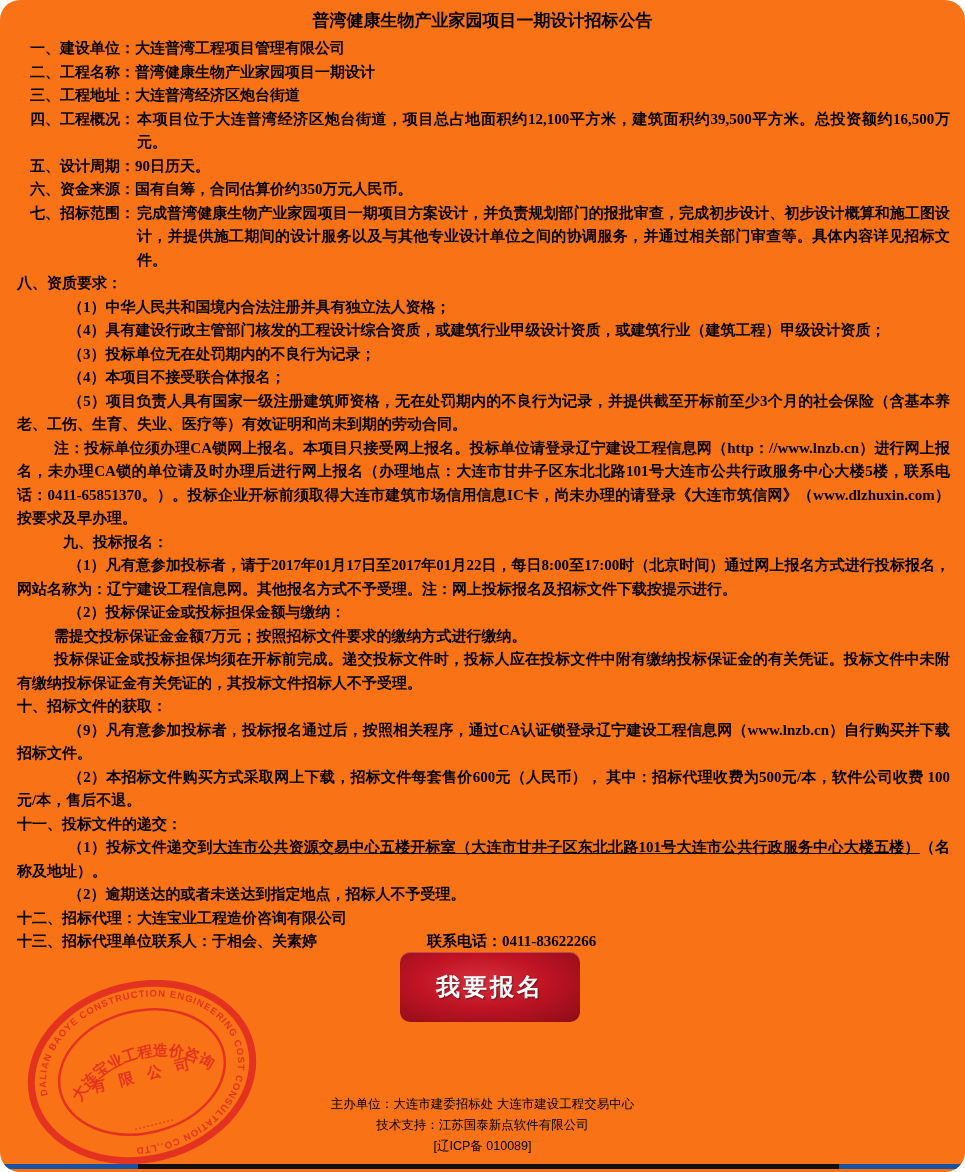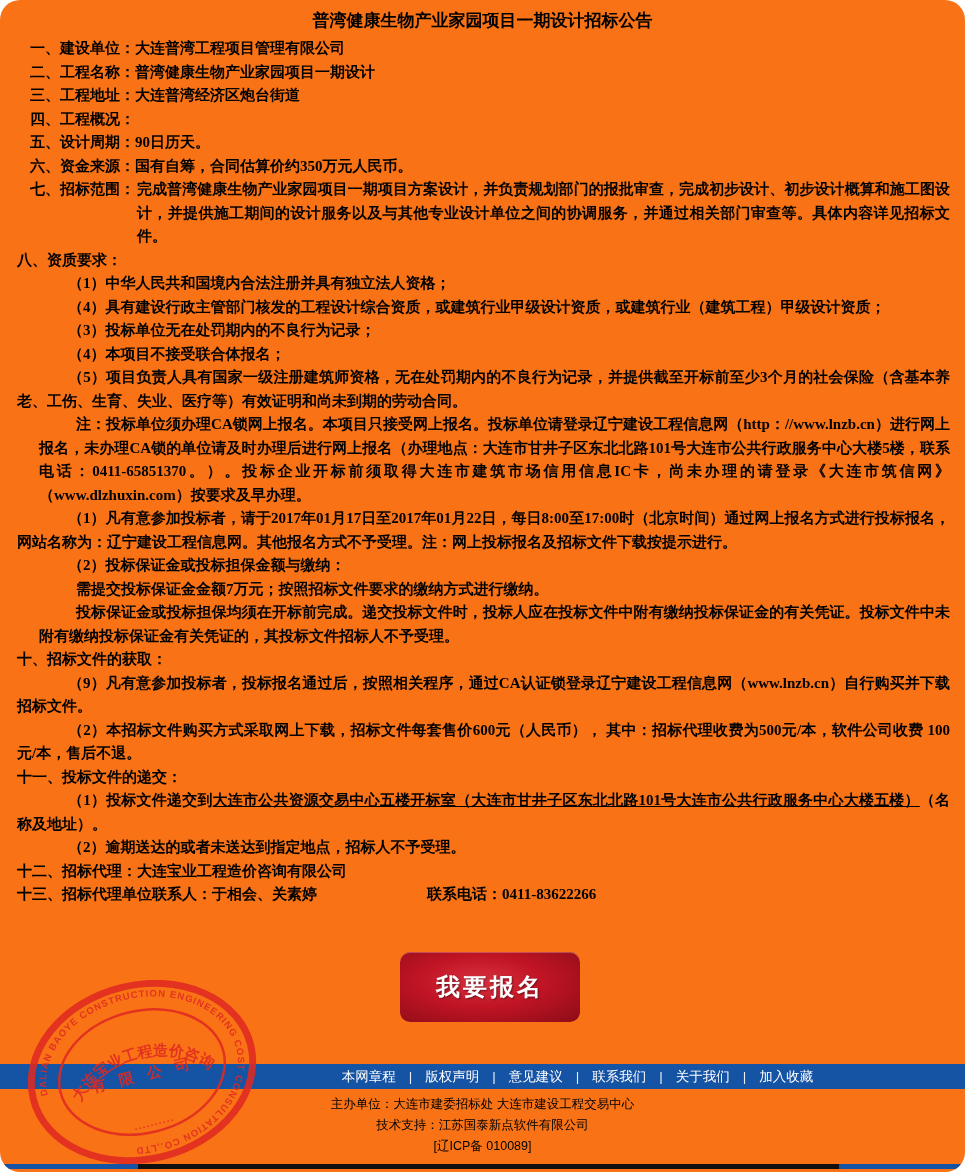--- a/index.html
+++ b/index.html
@@ -5,21 +5,21 @@
   html,body{margin:0;padding:0;background:#fff;}
   .page{position:relative;width:965px;height:1172px;margin:0 auto;background:#f97316;overflow:hidden;
         font-family:"Liberation Serif","DejaVu Serif",serif;color:#000;border-radius:20px;}
   .title{padding-top:11px;text-align:center;font-family:"Liberation Sans","DejaVu Sans",sans-serif;
          font-weight:bold;font-size:17px;line-height:20px;}
   .doc{padding:6px 15px 0 17px;font-size:15px;line-height:23.5px;text-align:justify;}
   .para{margin:0;font-weight:bold;}
   .para.item{padding-left:13px;}
   .para.flush{padding-left:0;}
   .para.sub{text-indent:51px;}
-  .para.note{text-indent:37px;margin-left:22px;}
+  .para.note{text-indent:37px;}
   .para.nine{text-indent:46px;}
   .para.hang{display:flex;}
   .para.hang .plabel{flex:0 0 120px;padding-left:13px;box-sizing:border-box;white-space:nowrap;}
   .para.hang .ptext{flex:1;}
   .para u{text-decoration:underline;}
   .tail{margin-left:110px;}
   
   .signup{position:absolute;left:400px;top:952px;width:180px;height:70px;border:none;cursor:pointer;
           border-radius:10px;color:#fff;font-family:"Liberation Sans","DejaVu Sans",sans-serif;
           font-size:24px;font-weight:bold;letter-spacing:3px;z-index:2;
@@ -51,34 +51,36 @@
 <div class="page">
 
   <div class="title">普湾健康生物产业家园项目一期设计招标公告</div>
 
   <div class="doc">
       <div class="para item">一、建设单位：大连普湾工程项目管理有限公司</div>
       <div class="para item">二、工程名称：普湾健康生物产业家园项目一期设计</div>
       <div class="para item">三、工程地址：大连普湾经济区炮台街道</div>
       <div class="para hang">
         <span class="plabel">四、工程概况：</span>
+        <span class="ptext">本项目位于大连普湾经济区炮台街道，项目总占地面积约12,100平方米，建筑面积约39,500平方米。总投资额约16,500万元。</span>
       </div>
       <div class="para item">五、设计周期：90日历天。</div>
       <div class="para item">六、资金来源：国有自筹，合同估算价约350万元人民币。</div>
       <div class="para hang">
         <span class="plabel">七、招标范围：</span>
         <span class="ptext">完成普湾健康生物产业家园项目一期项目方案设计，并负责规划部门的报批审查，完成初步设计、初步设计概算和施工图设计，并提供施工期间的设计服务以及与其他专业设计单位之间的协调服务，并通过相关部门审查等。具体内容详见招标文件。</span>
       </div>
       <div class="para flush">八、资质要求：</div>
       <div class="para sub">（1）中华人民共和国境内合法注册并具有独立法人资格；</div>
       <div class="para sub">（4）具有建设行政主管部门核发的工程设计综合资质，或建筑行业甲级设计资质，或建筑行业（建筑工程）甲级设计资质；</div>
       <div class="para sub">（3）投标单位无在处罚期内的不良行为记录；</div>
       <div class="para sub">（4）本项目不接受联合体报名；</div>
       <div class="para sub">（5）项目负责人具有国家一级注册建筑师资格，无在处罚期内的不良行为记录，并提供截至开标前至少3个月的社会保险（含基本养老、工伤、生育、失业、医疗等）有效证明和尚未到期的劳动合同。</div>
       <div class="para note">注：投标单位须办理CA锁网上报名。本项目只接受网上报名。投标单位请登录辽宁建设工程信息网（http：//www.lnzb.cn）进行网上报名，未办理CA锁的单位请及时办理后进行网上报名（办理地点：大连市甘井子区东北北路101号大连市公共行政服务中心大楼5楼，联系电话：0411-65851370。）。投标企业开标前须取得大连市建筑市场信用信息IC卡，尚未办理的请登录《大连市筑信网》（www.dlzhuxin.com）按要求及早办理。</div>
+      <div class="para nine">九、投标报名：</div>
       <div class="para sub">（1）凡有意参加投标者，请于2017年01月17日至2017年01月22日，每日8:00至17:00时（北京时间）通过网上报名方式进行投标报名，网站名称为：辽宁建设工程信息网。其他报名方式不予受理。注：网上投标报名及招标文件下载按提示进行。</div>
       <div class="para sub">（2）投标保证金或投标担保金额与缴纳：</div>
       <div class="para note">需提交投标保证金金额7万元；按照招标文件要求的缴纳方式进行缴纳。</div>
       <div class="para note">投标保证金或投标担保均须在开标前完成。递交投标文件时，投标人应在投标文件中附有缴纳投标保证金的有关凭证。投标文件中未附有缴纳投标保证金有关凭证的，其投标文件招标人不予受理。</div>
       <div class="para flush">十、招标文件的获取：</div>
       <div class="para sub">（9）凡有意参加投标者，投标报名通过后，按照相关程序，通过CA认证锁登录辽宁建设工程信息网（www.lnzb.cn）自行购买并下载招标文件。</div>
       <div class="para sub">（2）本招标文件购买方式采取网上下载，招标文件每套售价600元（人民币）， 其中：招标代理收费为500元/本，软件公司收费 100元/本，售后不退。</div>
       <div class="para flush">十一、投标文件的递交：</div>
       <div class="para sub"><span>（1）投标文件递交到</span><u>大连市公共资源交易中心五楼开标室（大连市甘井子区东北北路101号大连市公共行政服务中心大楼五楼）</u><span>（名称及地址）。</span></div>
       <div class="para sub">（2）逾期送达的或者未送达到指定地点，招标人不予受理。</div>
@@ -98,23 +100,20 @@
       </text>
       <path id="sealArcPath" d="M 45 122 A 77 57 0 0 1 195 122" fill="none"></path>
       <text font-size="15" font-weight="bold">
         <textPath href="#sealArcPath" startOffset="50%" text-anchor="middle">大连宝业工程造价咨询</textPath>
       </text>
       <text x="120" y="100" text-anchor="middle" font-size="15" font-weight="bold" letter-spacing="5">有 限 公 司</text>
       <text x="120" y="148" text-anchor="middle" font-size="6" letter-spacing="2">▪▪▪▪▪▪▪▪▪▪</text>
     </g>
   </svg>
 
-  <div class="navbar">
-    <div class="navlinks"><a class="navlink" href="#">本网章程</a><span class="sep">|</span><a class="navlink" href="#">版权声明</a><span class="sep">|</span><a class="navlink" href="#">意见建议</a><span class="sep">|</span><a class="navlink" href="#">联系我们</a><span class="sep">|</span><a class="navlink" href="#">关于我们</a><span class="sep">|</span><a class="navlink" href="#">加入收藏</a></div>
-  </div>
 
   <div class="footinfo">
     <div>主办单位：大连市建委招标处 大连市建设工程交易中心</div>
     <div>技术支持：江苏国泰新点软件有限公司</div>
     <div>[辽ICP备 010089]</div>
   </div>
 
   <div class="bbar l"></div>
   <div class="bbar m"></div>
   <div class="bbar r"></div>

